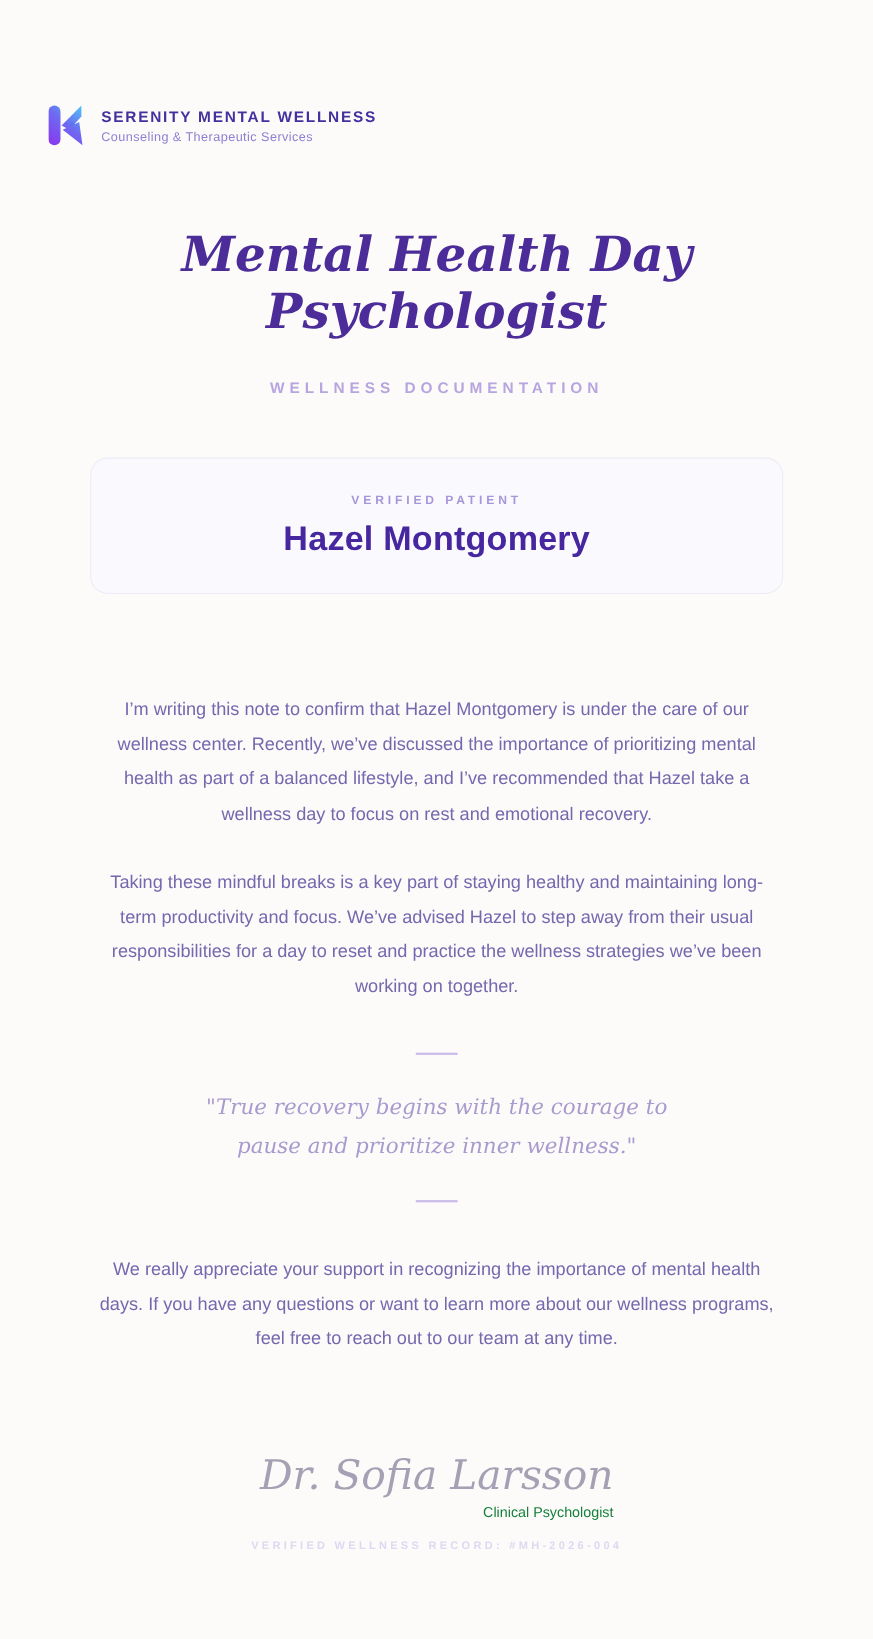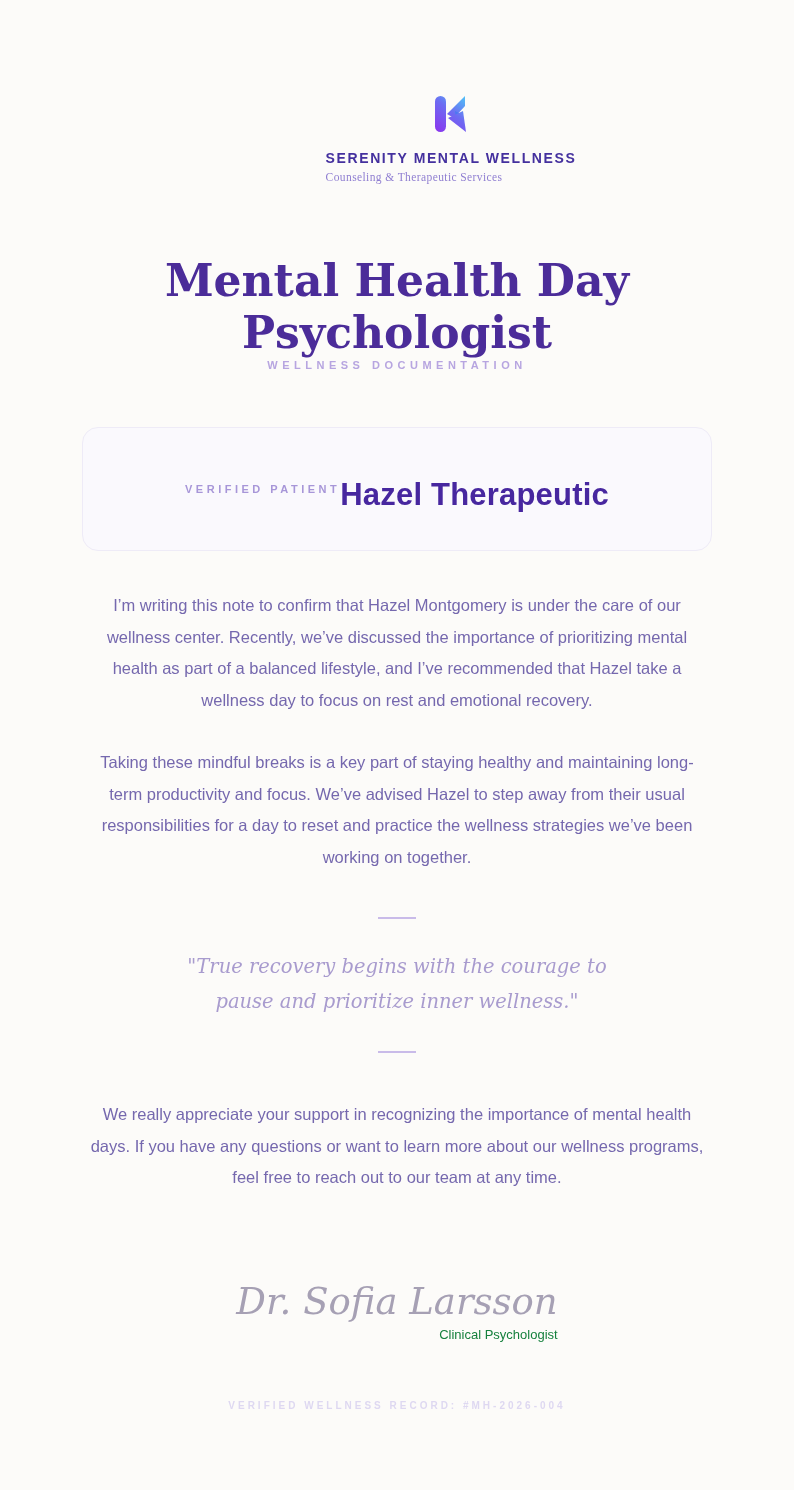--- a/index.html
+++ b/index.html
@@ -9,77 +9,76 @@
     position:relative;
     width:794px; height:1490px;
     margin:0 auto;
     background:#fcfbf9;
     overflow:hidden;
   }
 
   
   .brand-header {
     display:flex; align-items:center; gap:16px;
-    padding-top:94px; padding-left:108px;flex-direction:column;
+    padding-top:94px; padding-left:44px;
   }
   .brand-logo { width:32px; height:40px; flex:0 0 auto; }
   .brand-name {
     font-size:14px; font-weight:bold; letter-spacing:1.6px;
     color:#44309e;
   }
   .brand-tagline {
     margin-top:5px;
     font-size:11.5px; letter-spacing:0.4px;
     color:#8f7ed1;
-    font-family:Liberation Serif, serif;
   }
 
   
   .doc-title {
     margin-top:72px;
     text-align:center;
     font-family:"DejaVu Serif", serif;
-    font-weight:bold;
+    font-style:italic; font-weight:bold;
     font-size:44px; line-height:52px;
     color:#4b2c99;
   }
   .doc-subtitle {
-    margin-top:0;
+    margin-top:34px;
     text-align:center;
-    font-size:11px; font-weight:bold; letter-spacing:4.5px;
+    font-size:14px; font-weight:bold; letter-spacing:4.5px;
     color:#b7a5e0;
   }
 
   
   .patient-card {
     width:630px; height:124px;
     margin:56px auto 0;
     background:#faf9fd;
     border:1px solid #eeebf7;
     border-radius:16px;
-    display:flex; flex-direction:row;
+    display:flex; flex-direction:column;
     align-items:center; justify-content:center;
   }
   .patient-card-label {
     font-size:11px; font-weight:bold; letter-spacing:3.5px;
     color:#a796d8;
   }
   .patient-name {
     margin-top:11px;
     font-size:31px; font-weight:bold; letter-spacing:0.2px;
     color:#47279f;
   }
 
   
   .letter-body { width:620px; margin:0 auto; text-align:center; }
   .letter-body p {
     font-size:16.5px; line-height:31.5px;
     color:#7568ae;
   }
-  .paragraph-intro   { margin-top:39px; }
+  .paragraph-intro   { margin-top:90px; }
   .paragraph-advice  { margin-top:31px; }
   .paragraph-closing { margin-top:46px; }
 
   .quote-divider {
     width:38px; height:2px; background:#c9bbe9;
     margin:0 auto;
   }
   .quote-divider.top    { margin-top:44px; }
   .quote-divider.bottom { margin-top:32px; }
   .pull-quote {
@@ -151,21 +150,21 @@
   </div>
 
   <h1 class="doc-title">
     <div>Mental Health Day</div>
     <div>Psychologist</div>
   </h1>
   <div class="doc-subtitle">WELLNESS DOCUMENTATION</div>
 
   <div class="patient-card">
     <div class="patient-card-label">VERIFIED PATIENT</div>
-    <div class="patient-name">Hazel Therapeutic</div>
+    <div class="patient-name">Hazel Montgomery</div>
   </div>
 
   <div class="letter-body">
     <p class="paragraph-intro">I’m writing this note to confirm that Hazel Montgomery is under the care of our wellness center. Recently, we’ve discussed the importance of prioritizing mental health as part of a balanced lifestyle, and I’ve recommended that Hazel take a wellness day to focus on rest and emotional recovery.</p>
     <p class="paragraph-advice">Taking these mindful breaks is a key part of staying healthy and maintaining long-term productivity and focus. We’ve advised Hazel to step away from their usual responsibilities for a day to reset and practice the wellness strategies we’ve been working on together.</p>
   </div>
 
   <div class="quote-divider top"></div>
   <div class="pull-quote">"True recovery begins with the courage to pause and prioritize inner wellness."</div>
   <div class="quote-divider bottom"></div>

